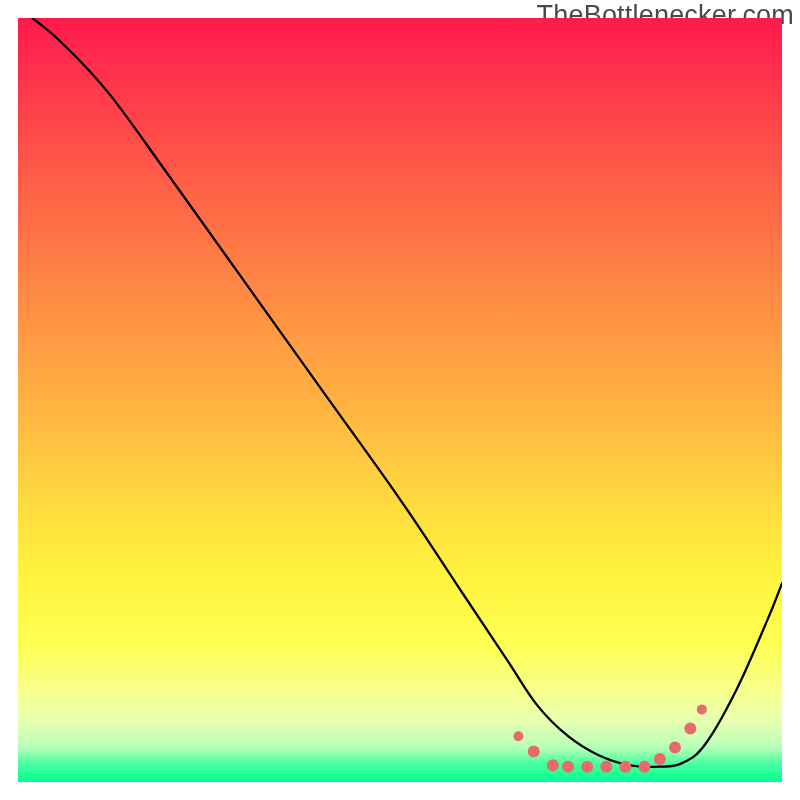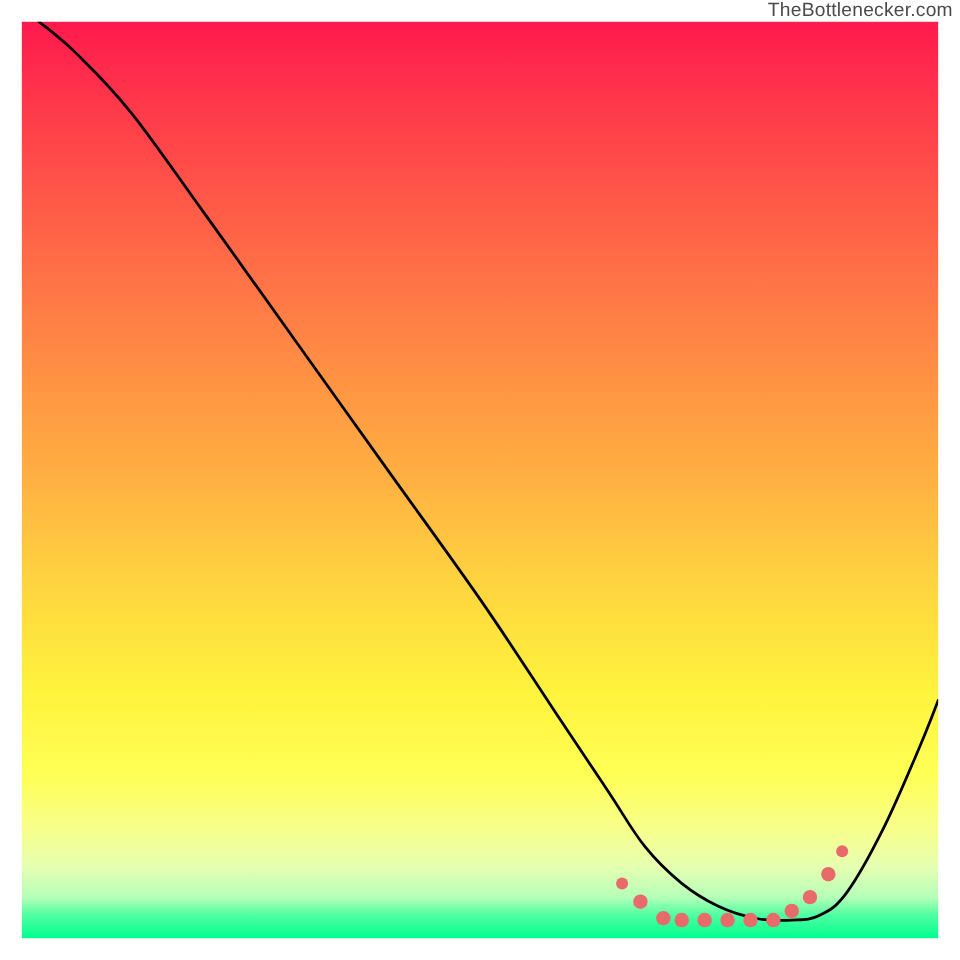--- a/index.html
+++ b/index.html
@@ -42,21 +42,21 @@
       #b6ffb8 95.5%,
       #4dffa0 97.5%,
       #00ff91 100%
     );
   }
   .watermark {
     position: absolute;
     top: 0;
     right: 6px;
     color: #4a4a4a;
-    font-size: 16px;
+    font-size: 27px;
     font-weight: 500;
     letter-spacing: 0.2px;
   }
   svg.curve {
     position: absolute;
     inset: 0;
     width: 100%;
     height: 100%;
   }
 </style>

